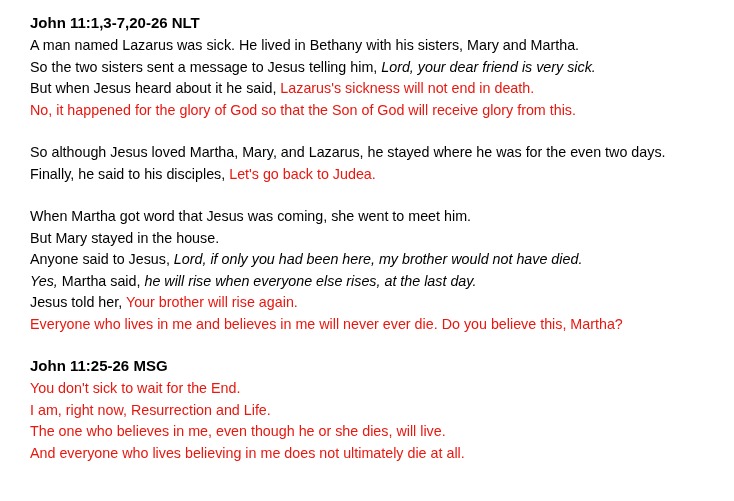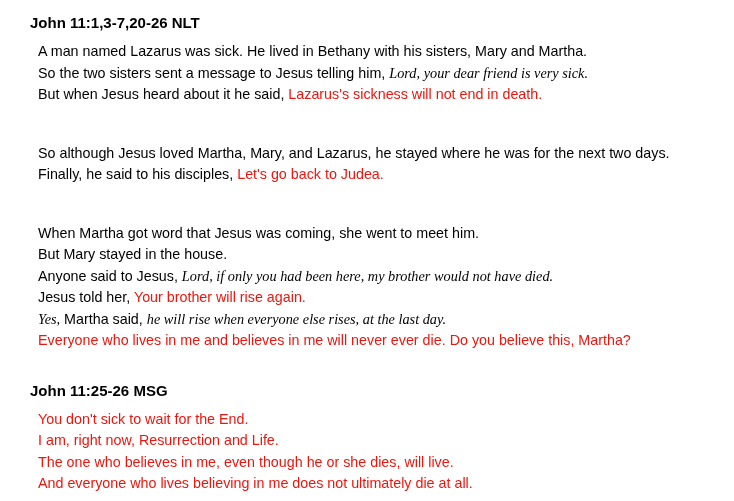--- a/index.html
+++ b/index.html
@@ -22,31 +22,30 @@
   }
   .heading {
     font-size: 15px;
     font-weight: bold;
     color: #000000;
     line-height: 21px;
     margin: 0 0 2px 0;
     white-space: nowrap;
   }
   .para {
-    margin: 8px;
+    margin: 0;
   }
   .line {
     font-size: 14.3px;
     line-height: 21.5px;
     white-space: nowrap;
     color: #000000;
   }
   .line .ital {
     font-style: italic;
-    font-family: Liberation Serif, serif;
   }
   .line .redital {
     color: #e8170f;
   }
   .spacer {
     height: 21px;
   }
   .block-gap {
     height: 20px;
   }
@@ -55,33 +54,34 @@
 <body>
 
 <div class="page">
   <div id="sections-root">
       <div>
         <div class="heading">John 11:1,3-7,20-26 NLT</div>
         <div class="para">
           <div class="line"><span>A man named Lazarus was sick. He lived in Bethany with his sisters, Mary and Martha.</span></div>
           <div class="line"><span>So the two sisters sent a message to Jesus telling him, </span><span class="ital">Lord, your dear friend is very sick.</span></div>
           <div class="line"><span>But when Jesus heard about it he said, </span><span class="redital">Lazarus's sickness will not end in death.</span></div>
+          <div class="line"><span class="redital">No, it happened for the glory of God so that the Son of God will receive glory from this.</span></div>
         </div>
         <div class="spacer"></div>
         <div class="para">
-          <div class="line"><span>So although Jesus loved Martha, Mary, and Lazarus, he stayed where he was for the next two days.</span></div>
+          <div class="line"><span>So although Jesus loved Martha, Mary, and Lazarus, he stayed where he was for the even two days.</span></div>
           <div class="line"><span>Finally, he said to his disciples, </span><span class="redital">Let's go back to Judea.</span></div>
         </div>
         <div class="spacer"></div>
         <div class="para">
           <div class="line"><span>When Martha got word that Jesus was coming, she went to meet him.</span></div>
           <div class="line"><span>But Mary stayed in the house.</span></div>
           <div class="line"><span>Anyone said to Jesus, </span><span class="ital">Lord, if only you had been here, my brother would not have died.</span></div>
+          <div class="line"><span class="ital">Yes,</span><span> Martha said, </span><span class="ital">he will rise when everyone else rises, at the last day.</span></div>
           <div class="line"><span>Jesus told her, </span><span class="redital">Your brother will rise again.</span></div>
-          <div class="line"><span class="ital">Yes,</span><span> Martha said, </span><span class="ital">he will rise when everyone else rises, at the last day.</span></div>
           <div class="line"><span class="redital">Everyone who lives in me and believes in me will never ever die. Do you believe this, Martha?</span></div>
         </div>
       </div>
       <div class="block-gap"></div>
       <div>
         <div class="heading">John 11:25-26 MSG</div>
         <div class="para">
           <div class="line"><span class="redital">You don't sick to wait for the End.</span></div>
           <div class="line"><span class="redital">I am, right now, Resurrection and Life.</span></div>
           <div class="line"><span class="redital">The one who believes in me, even though he or she dies, will live.</span></div>

